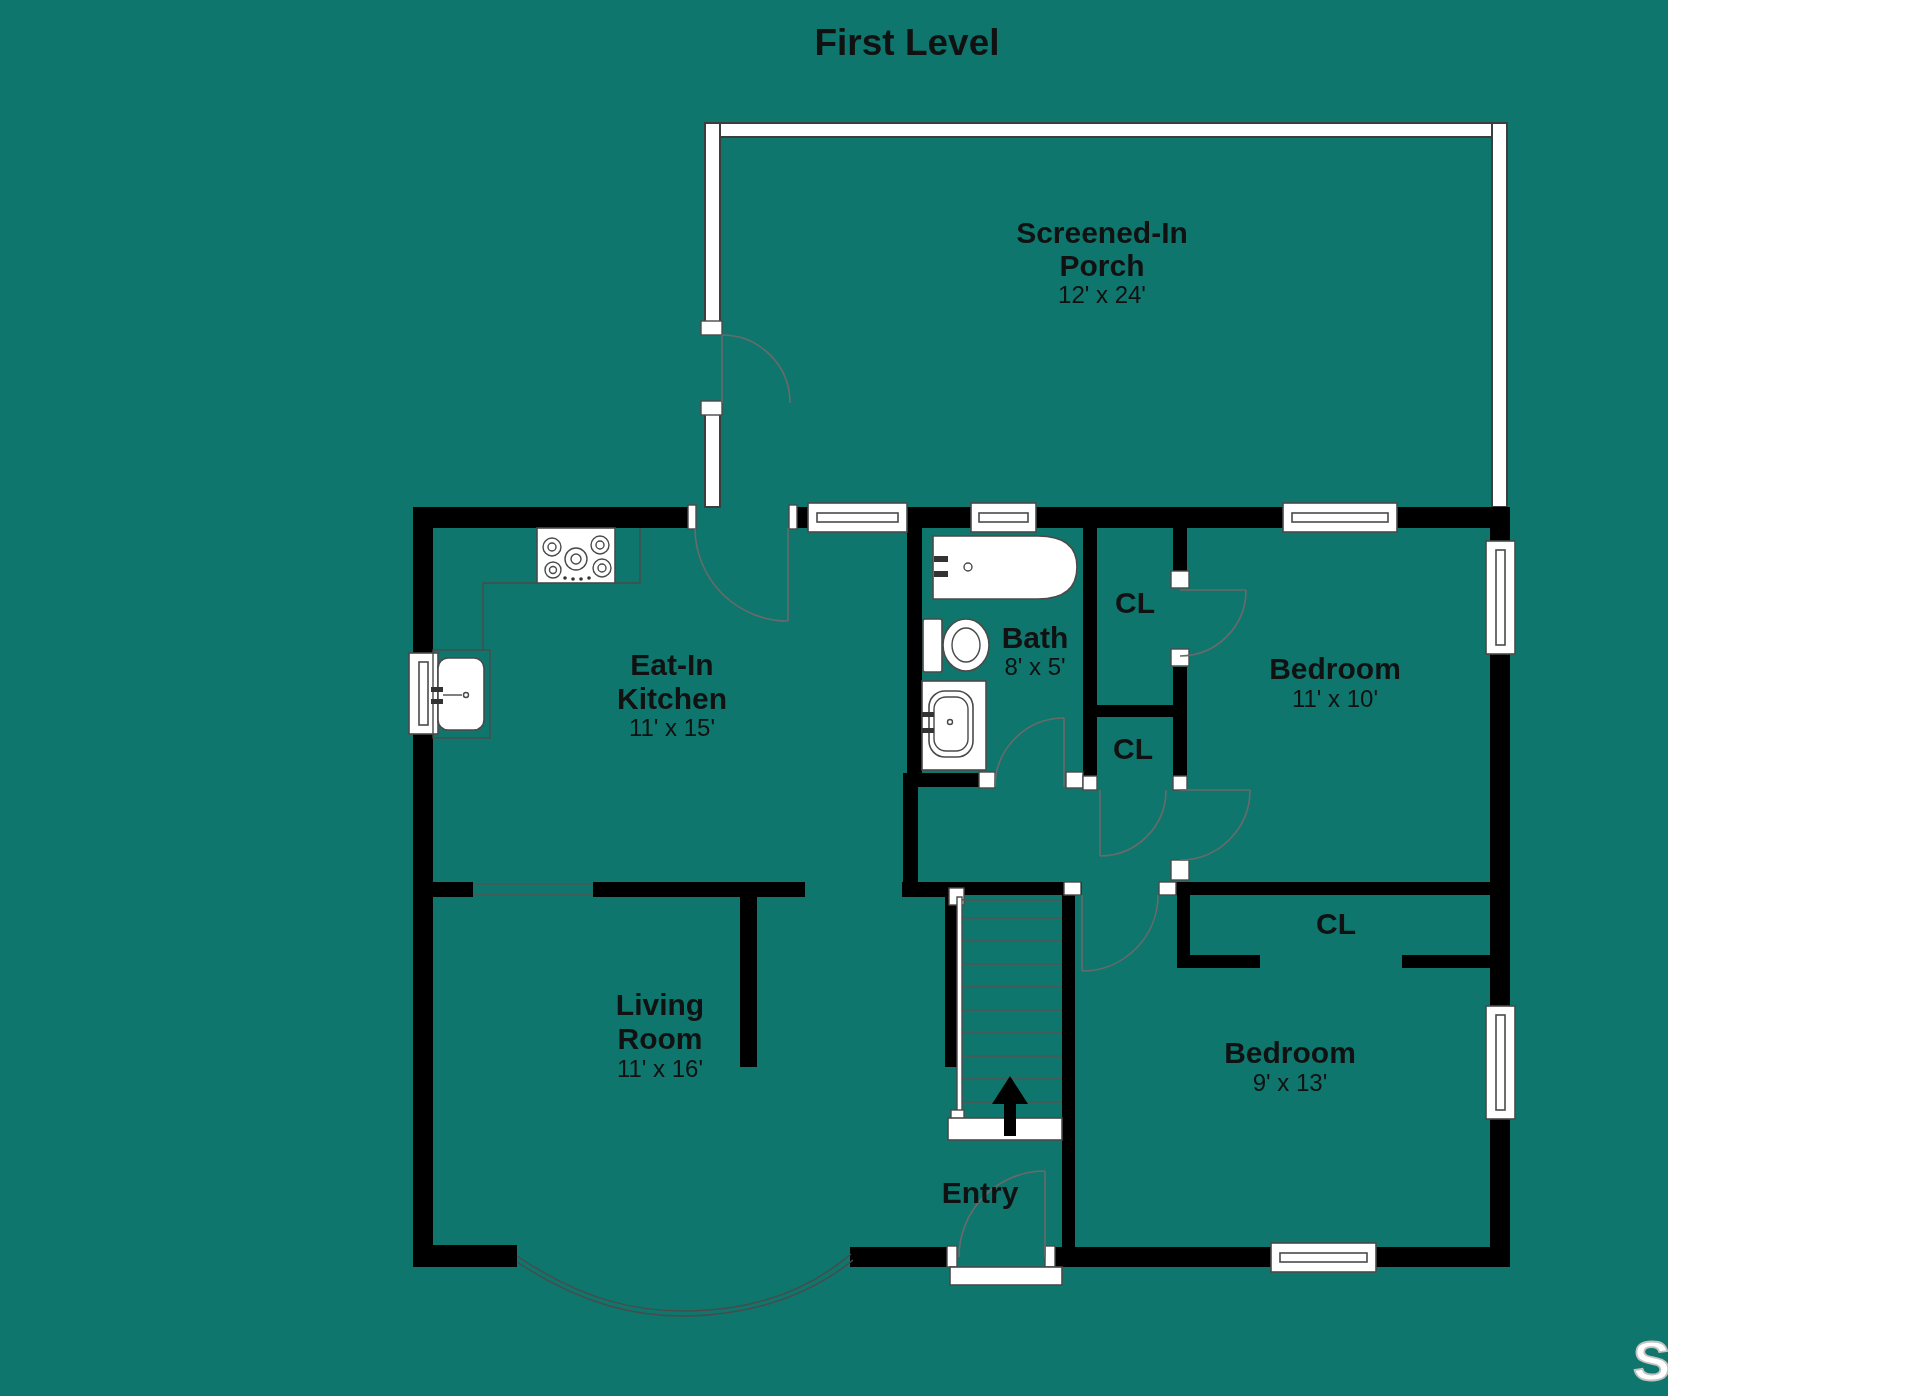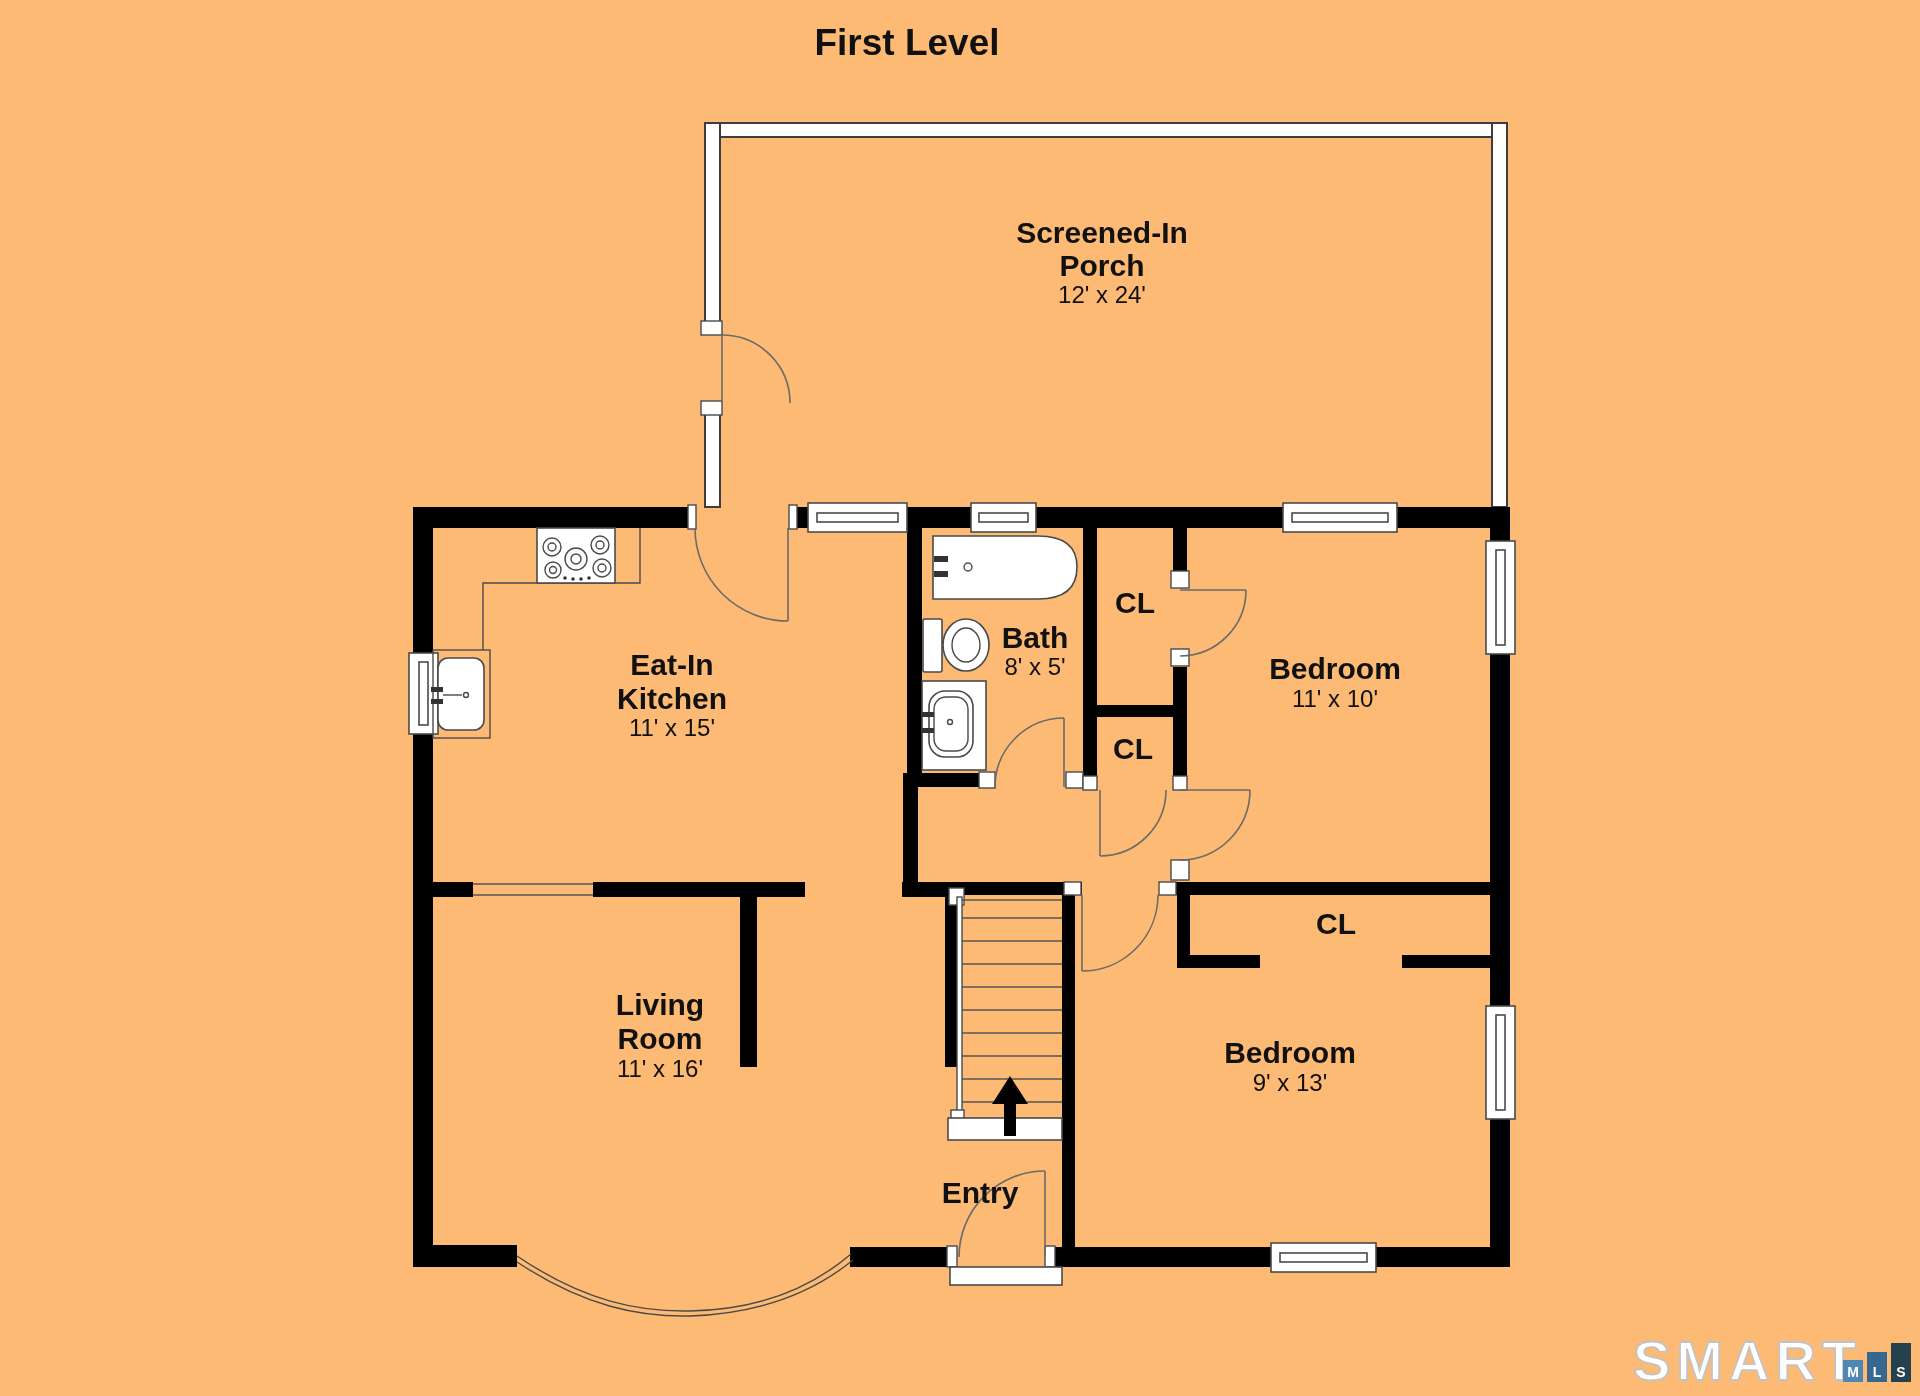--- a/index.html
+++ b/index.html
@@ -1,16 +1,16 @@
 <!DOCTYPE html>
 <html><head>
 <meta charset="utf-8">
 <style>
   html,body{margin:0;padding:0;background:#ffffff;}
-  .page{position:relative;width:1920px;height:1396px;background:#fdba74;overflow:hidden;
+  .page{position:relative;width:1668px;height:1396px;background:#0f766e;overflow:hidden;
         font-family:"Liberation Sans", sans-serif;}
   svg text{font-family:"Liberation Sans", sans-serif;}
   .room-name{font-size:30px;font-weight:bold;fill:#111;}
   .room-dims{font-size:24px;fill:#111;}
   .title-text{font-size:37px;font-weight:bold;fill:#111;}
   .logo-word{font-size:56px;font-weight:bold;letter-spacing:6px;fill:#ffffff;stroke:#c3c3c3;stroke-width:1.8px;}
   .logo-letter{font-size:14px;font-weight:bold;fill:#ffffff;}
   .wall{fill:#000;}
   .thinwall{fill:#fff;stroke:#3d3d3d;stroke-width:2;}
   .fix{fill:#fff;stroke:#4a4a4a;stroke-width:1.6;}

